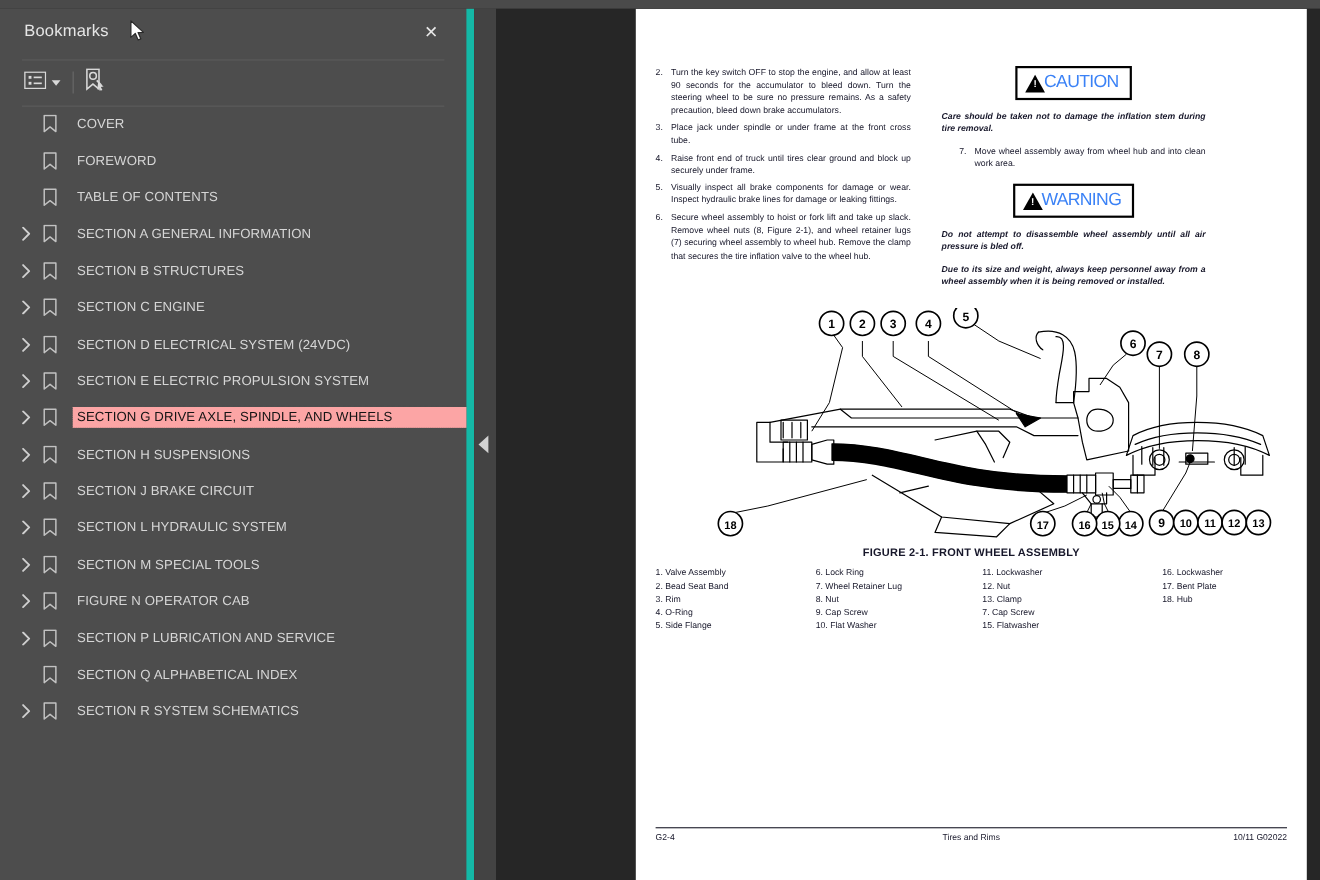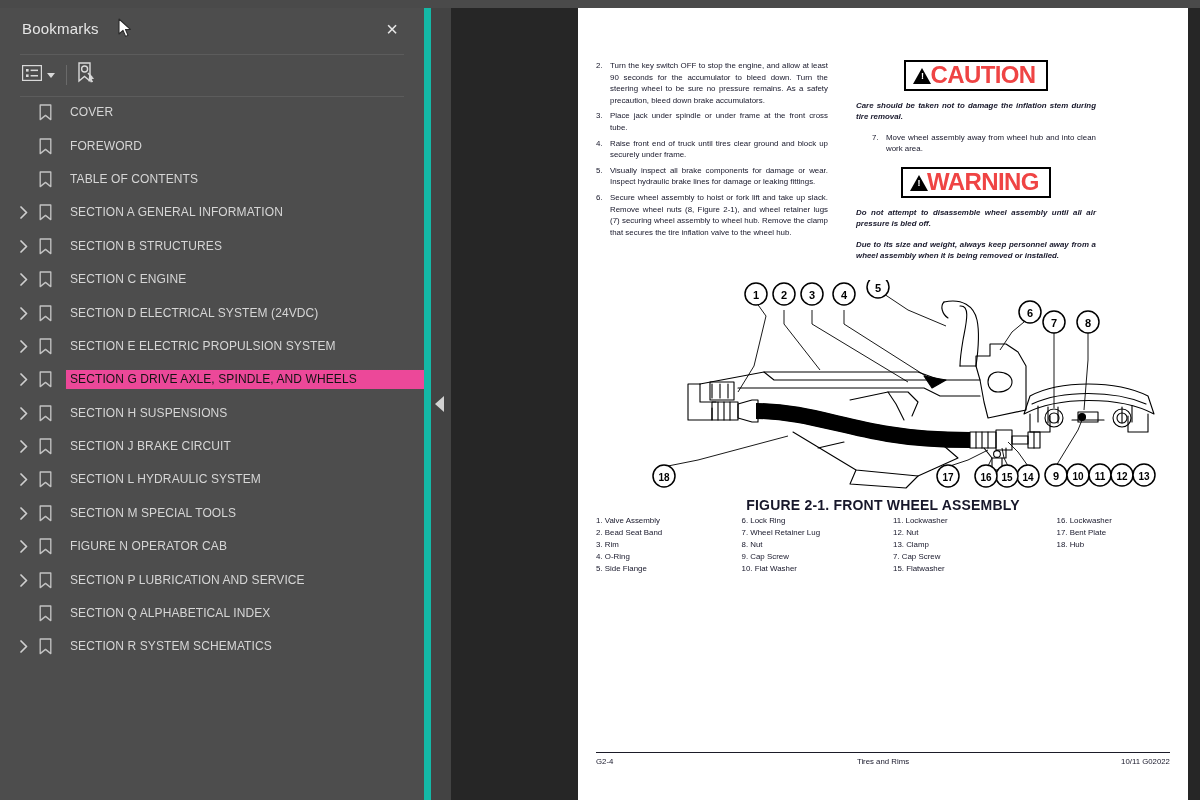--- a/index.html
+++ b/index.html
@@ -85,21 +85,21 @@
   }
   .bm-label {
     margin-left: 10px;
     font-size: 12px;
     color: #d6d6d6;
     white-space: nowrap;
     letter-spacing: .1px;
     padding: 2px 4px 3px 4px;
   }
   .bm-row.selected .bm-label {
-    background: #ec4899;
+    background: #fca5a5;
     color: #141414;
     outline: 1px dotted #4e4e4e;
     padding-right: 120px;
   }
 
   
   .collapse-strip {
     position: absolute; left: 431px; top: 8px;
     width: 20px; height: 792px;
     background: #434343;
@@ -164,38 +164,38 @@
     position: relative; top: 1px;
   }
   .alert-tri::after {
     content: "!";
     position: absolute; left: -2px; top: 4px;
     font-size: 9px; font-weight: bold; color: #fff;
     line-height: 9px; width: 4px; text-align: center;
   }
   .alert-word {
     font-family: "Liberation Sans", sans-serif;
-    font-weight: bold; font-size: 24px; line-height: 22px;
-    letter-spacing: -0.6px; color: #ef4444; margin-left: -1px;
+    font-weight: normal; font-size: 16px; line-height: 22px;
+    letter-spacing: -0.6px; color: #3b82f6; margin-left: -1px;
   }
   .alert-text {
     font-size: 7.9px; line-height: 11.4px;
     font-style: italic; font-weight: bold;
     text-align: justify; color: #17172a;
     margin-bottom: 9px;
   }
   .step-indent { padding-left: 16px; margin-top: 9px; margin-bottom: 12px; }
 
   
   .figure-area {
     position: absolute; left: 10px; top: 272px; width: 592px; height: 210px;
   }
   .figure-caption {
     position: absolute; left: 0; top: 489px; width: 610px;
-    text-align: center; font-size: 14px; font-weight: bold;
+    text-align: center; font-size: 10px; font-weight: bold;
     letter-spacing: .2px; color: #17172a;
   }
   .parts-list {
     position: absolute; left: 18px; top: 507px; width: 580px;
     display: flex; gap: 12px;
   }
   .parts-col { flex: 1 1 0; }
   .part-item {
     font-size: 7.9px; line-height: 11.9px; color: #17172a;
     white-space: nowrap;

